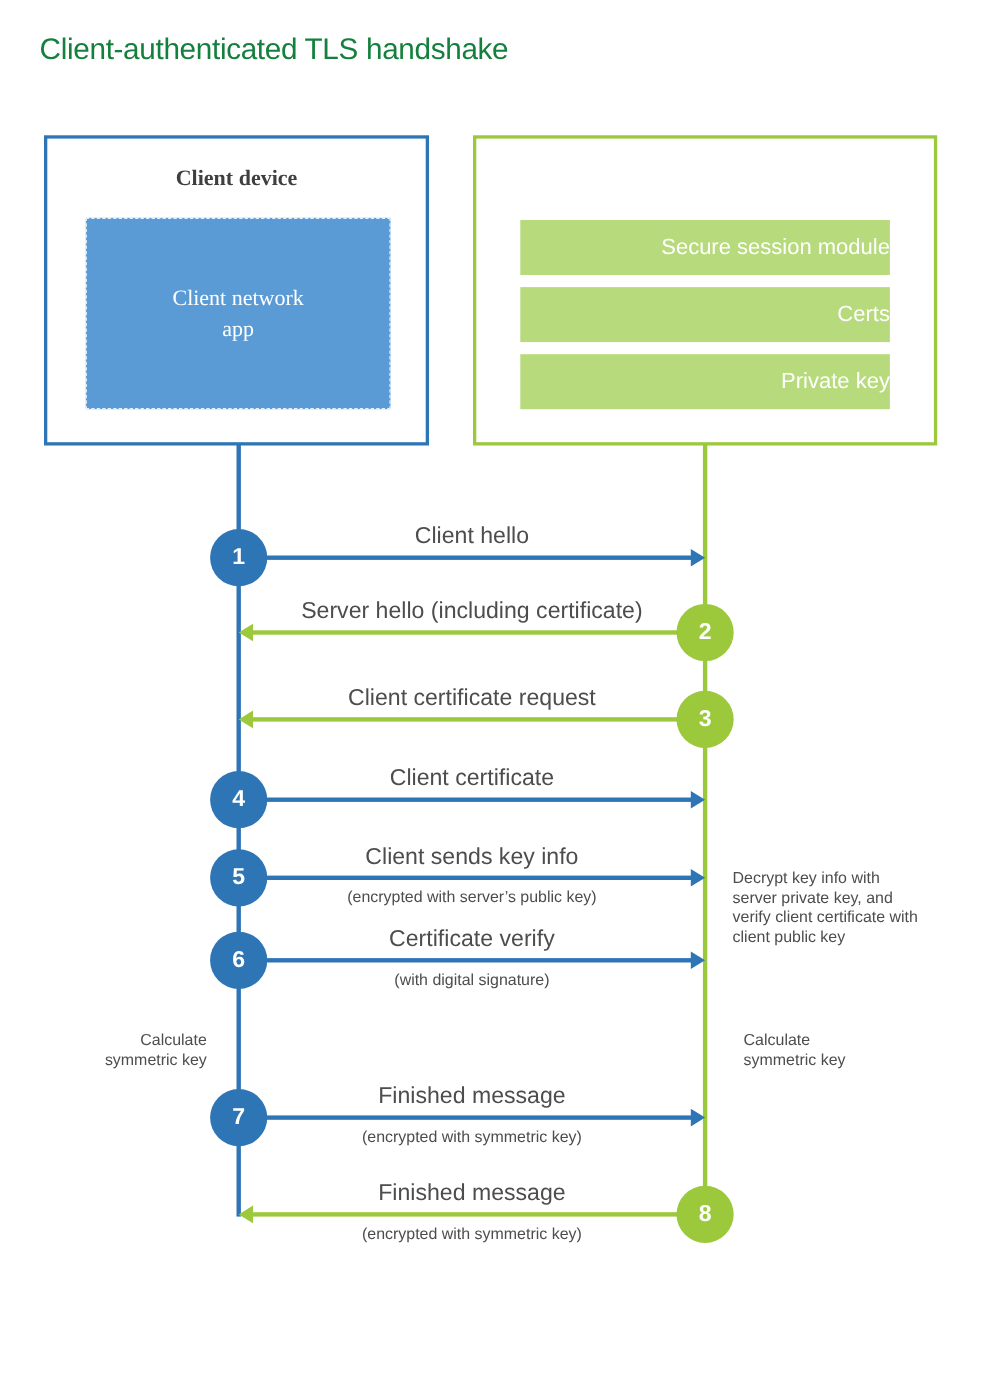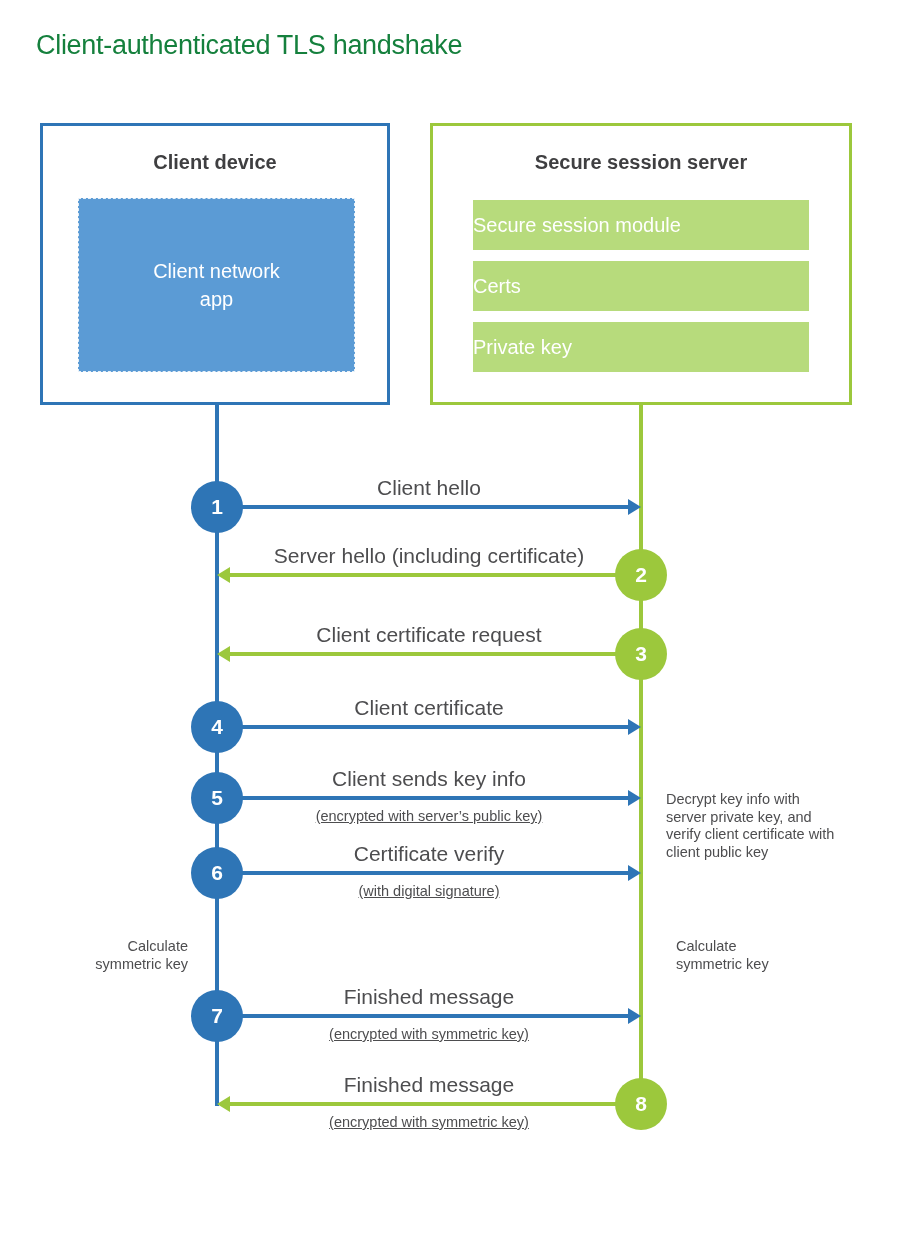--- a/index.html
+++ b/index.html
@@ -11,46 +11,46 @@
     --head:#3F3F41;
   }
   *{margin:0;padding:0;box-sizing:border-box;}
   body{background:#fff;font-family:"Liberation Sans", sans-serif;}
   .canvas{position:relative;width:900px;height:1256px;background:#fff;overflow:hidden;}
 
   .title{position:absolute;left:36px;top:30px;font-size:27px;font-weight:400;color:#15803d;letter-spacing:-0.3px;}
 
   
   .actor{position:absolute;top:123px;height:282px;background:#fff;}
-  .actor.client{left:40px;width:350px;border:3px solid var(--blue);}
+  .actor.client{left:40px;width:350px;border:3px solid var(--blue);font-family:Liberation Serif, serif;}
   .actor.server{left:430px;width:422px;border:3px solid var(--green);}
   .actor-heading{margin-top:23px;text-align:center;font-size:20px;line-height:27px;font-weight:bold;color:var(--head);}
 
   .app-box{position:absolute;left:35px;top:72px;width:277px;height:174px;background:var(--blue-fill);
     border:1px dashed rgba(255,255,255,0.85);display:flex;flex-direction:column;align-items:center;justify-content:center;
     color:#fff;font-size:20px;line-height:28px;text-align:center;}
 
   .module-bar{position:absolute;left:40px;width:336px;height:50px;background:var(--green-fill);
-    color:#fff;font-size:20px;line-height:50px;text-align:left;}
+    color:#fff;font-size:20px;line-height:50px;text-align:right;}
 
   
   .vline{position:absolute;top:404px;width:4px;height:702px;}
   .vline.blue{left:215px;background:var(--blue);}
   .vline.green{left:639px;background:var(--green);}
 
   
   .circle{position:absolute;width:52px;height:52px;border-radius:50%;color:#fff;font-size:21px;font-weight:bold;
     line-height:52px;text-align:center;}
   .blue-bg{background:var(--blue);}
   .green-bg{background:var(--green);}
   .hline{position:absolute;height:4px;}
   .head-right{position:absolute;width:0;height:0;border-top:8px solid transparent;border-bottom:8px solid transparent;border-left:13px solid var(--blue);}
   .head-left{position:absolute;width:0;height:0;border-top:8px solid transparent;border-bottom:8px solid transparent;border-right:13px solid var(--green);}
   .msg{position:absolute;left:217px;width:424px;text-align:center;font-size:21px;line-height:27px;color:var(--txt);}
-  .submsg{position:absolute;left:217px;width:424px;text-align:center;font-size:14.5px;line-height:21px;color:var(--txt);text-decoration:underline;}
+  .submsg{position:absolute;left:217px;width:424px;text-align:center;font-size:14.5px;line-height:21px;color:var(--txt);}
 
   
   .note{position:absolute;font-size:14.5px;line-height:17.5px;color:var(--txt);}
   .note.decrypt{left:666px;top:763px;width:172px;text-align:left;margin-top:28px;}
   .note.calc-left{left:58px;top:938px;width:130px;text-align:right;}
   .note.calc-right{left:676px;top:938px;width:130px;text-align:left;}
 </style>
 </head>
 <body>
 
@@ -60,21 +60,20 @@
 
   <div class="actor client">
     <div class="actor-heading">Client device</div>
     <div class="app-box">
       <span>Client network</span>
       <span>app</span>
     </div>
   </div>
 
   <div class="actor server">
-    <div class="actor-heading">Secure session server</div>
     <div class="module-bar" style="top:74px">Secure session module</div>
     <div class="module-bar" style="top:135px">Certs</div>
     <div class="module-bar" style="top:196px">Private key</div>
   </div>
 
   <div class="vline blue"></div>
   <div class="vline green"></div>
 
   <div>
     <div class="msg" style="top:474px">Client hello</div>

